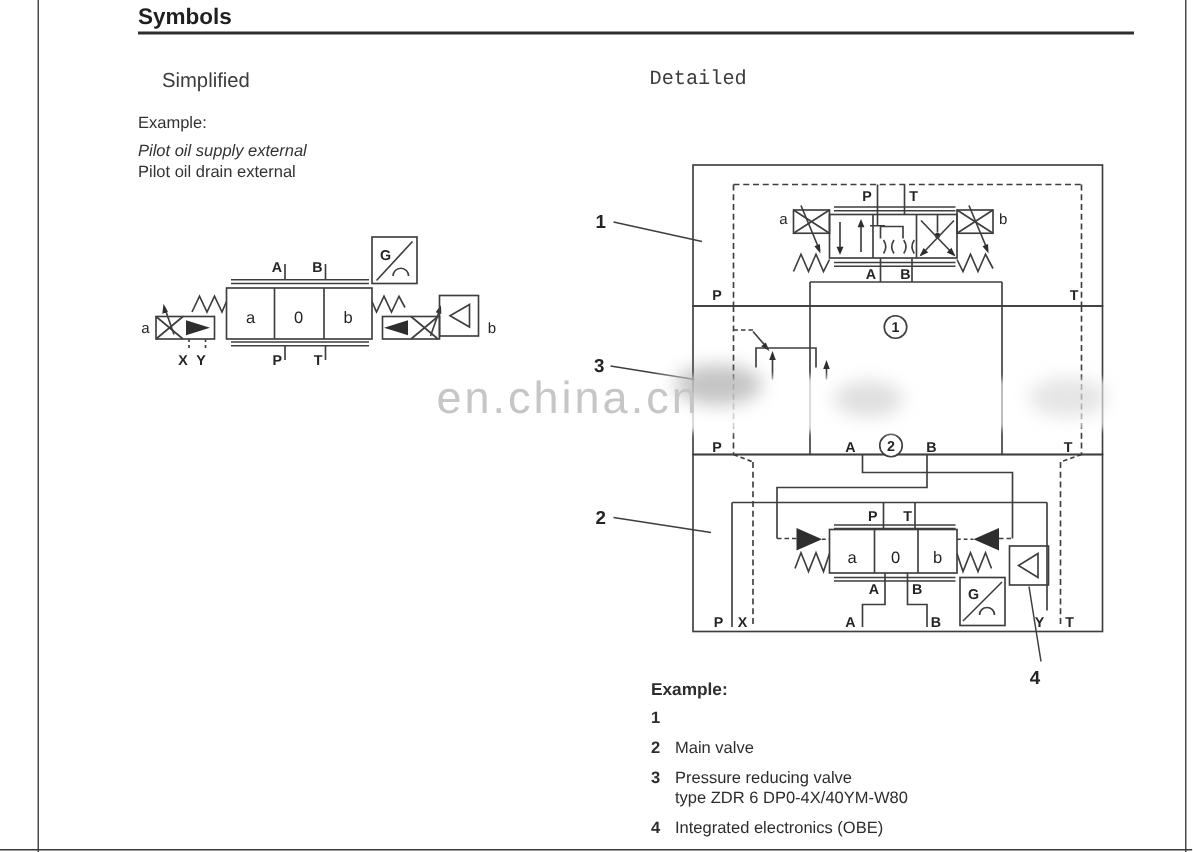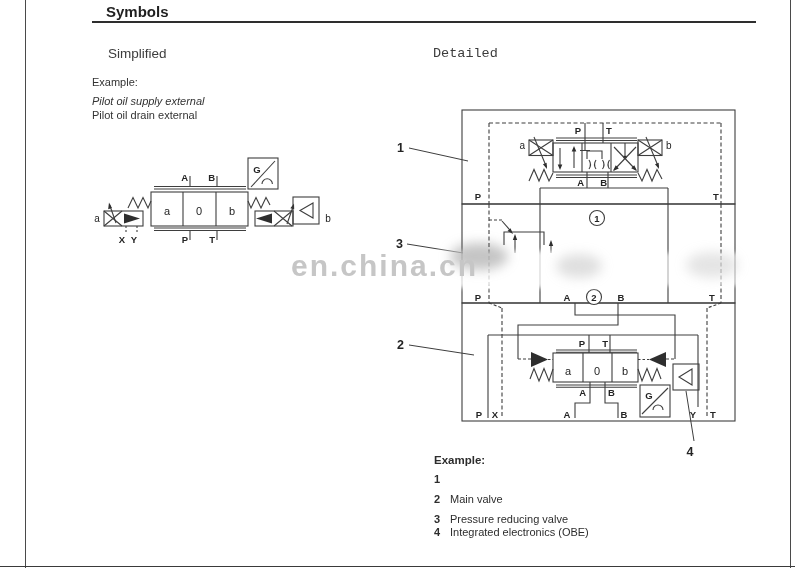--- a/index.html
+++ b/index.html
@@ -1,34 +1,34 @@
 <!DOCTYPE html>
 <html><head>
 <meta charset="utf-8">
 <style>
   html,body{margin:0;padding:0;background:#ffffff;}
   .page{position:relative;width:795px;height:568px;background:#ffffff;overflow:hidden;
         font-family:"Liberation Sans",sans-serif;color:#2e2e2e;}
   .vline{position:absolute;background:#4a4a4a;width:1.3px;}
   .hline{position:absolute;background:#3a3a3a;height:1.5px;}
-  .title{position:absolute;left:92px;top:3px;font-size:15px;font-weight:bold;color:#1f1f1f;margin-left:14px;}
+  .title{position:absolute;left:92px;top:3px;font-size:15px;font-weight:bold;color:#1f1f1f;}
   .rule{position:absolute;left:92px;top:21px;width:664px;height:1.8px;background:#2e2e2e;}
   .sec-h{position:absolute;top:46px;font-size:13.5px;color:#3c3c3c;}
   .ex-label{position:absolute;left:92px;top:76px;font-size:11px;color:#333;}
   .ex-line{position:absolute;left:92px;font-size:11px;color:#333;}
   svg{position:absolute;overflow:visible;}
   svg text{font-family:"Liberation Sans",sans-serif;fill:#242424;}
   .pl{font-size:9.5px;font-weight:bold;}      
   .pos{font-size:11px;font-weight:normal;}    
   .sol{font-size:10px;}                       
   .cnum{font-size:12.5px;font-weight:bold;}   
   .cir{font-size:9.5px;font-weight:bold;}
   .wash{position:absolute;pointer-events:none;}
   .watermark{position:absolute;left:291px;top:249px;font-size:30px;letter-spacing:2px;
-             color:#c6c6c6;font-weight:700;}
+             color:#c6c6c6;font-weight:400;}
   .legend{position:absolute;left:434px;top:454px;width:330px;font-size:11px;color:#2d2d2d;}
   .legend .lg-title{font-weight:bold;font-size:11.5px;margin-bottom:7px;}
   .lg-row{display:flex;margin-bottom:8px;}
   .lg-num{font-weight:bold;width:16px;flex:0 0 16px;}
   .lg-l2{margin-left:16px;margin-top:1px;}
 </style>
 </head>
 <body>
 
 <div class="page">
@@ -253,19 +253,20 @@
       <span class="lg-num">1</span>
     </div>
     <div class="lg-row">
       <span class="lg-num">2</span>
       <span>Main valve</span>
     </div>
     <div class="lg-row" style="margin-bottom:1px;">
       <span class="lg-num">3</span>
       <span>Pressure reducing valve</span>
     </div>
+    <div class="lg-l2" style="margin-bottom:8px;">type ZDR 6 DP0-4X/40YM-W80</div>
     <div class="lg-row">
       <span class="lg-num">4</span>
       <span>Integrated electronics (OBE)</span>
     </div>
   </div>
 
 </div>
 
 </body></html>

